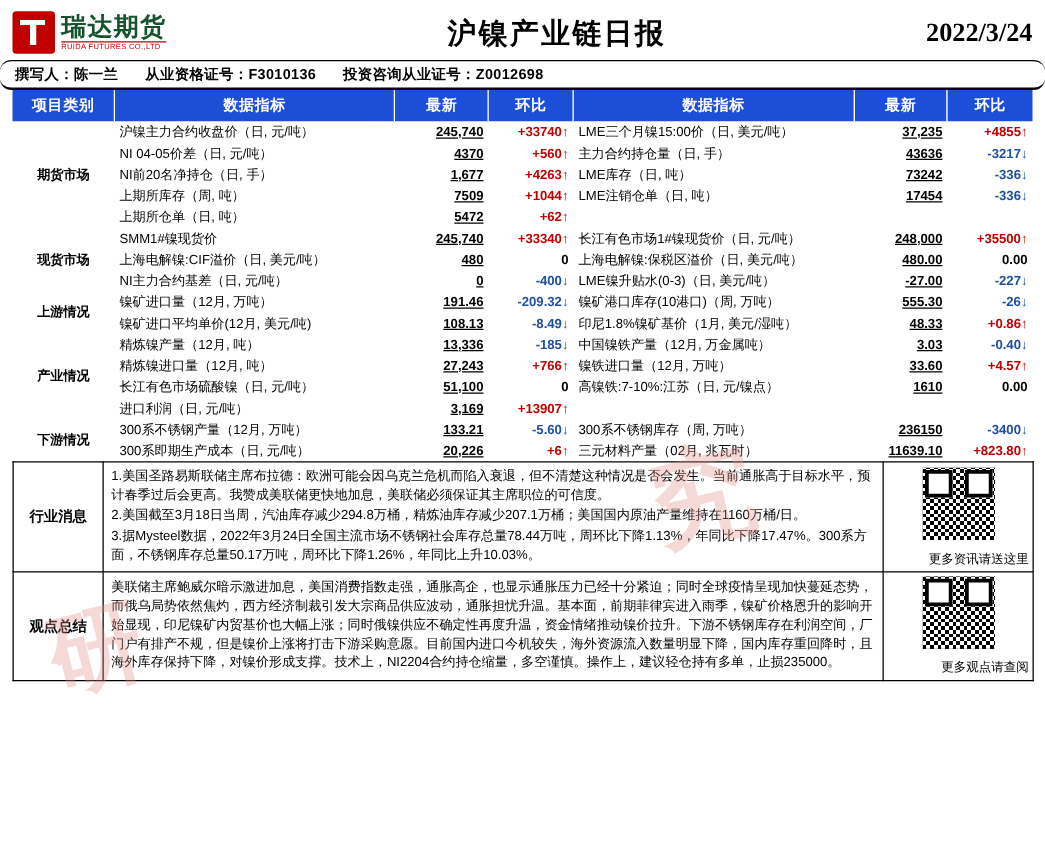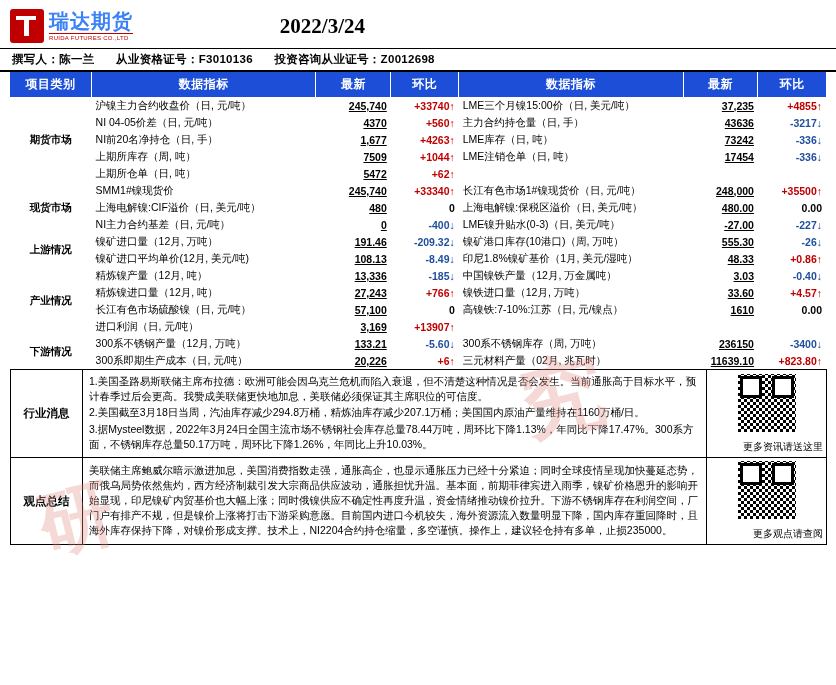--- a/index.html
+++ b/index.html
@@ -31,21 +31,21 @@
   .logo-mark:before {
     content: ""; position: absolute; left: 6px; top: 7px;
     width: 20px; height: 4px; background: #fff;
   }
   .logo-mark:after {
     content: ""; position: absolute; left: 14px; top: 7px;
     width: 5px; height: 20px; background: #fff;
   }
   .logo-text { line-height: 1.05; }
   .logo-cn {
-    font-size: 20px; font-weight: bold; color: #3b82f6;
+    font-size: 20px; font-weight: bold; color: #14532d;
     letter-spacing: 1px; font-family: "DejaVu Sans", sans-serif;
   }
   .logo-en {
     font-size: 6px; color: #c00000; letter-spacing: .3px;
     border-top: 1px solid #c00000; padding-top: 1px; margin-top: 1px;
   }
   .title-main {
     flex: 1; text-align: center;
     font-size: 23px; font-weight: bold; letter-spacing: 2px;
     font-family: "DejaVu Sans", sans-serif;
@@ -56,20 +56,21 @@
     font-family: Liberation Serif, serif;
   }
 
   .byline {
     border-top: 1px solid #000;
     border-bottom: 2px solid #000;
     padding: 3px 12px;
     font-size: 11.5px;
     font-weight: bold;
     letter-spacing: .3px;
+    border-radius: 9px;
   }
   .byline span { margin-right: 18px; }
 
   
   table.main {
     width: 816px;
     margin: 0 10px;
     border-collapse: collapse;
     table-layout: fixed;
   }
@@ -185,20 +186,21 @@
 <div class="page">
 
   <div class="header">
     <div class="logo-wrap">
       <div class="logo-mark"></div>
       <div class="logo-text">
         <div class="logo-cn">瑞达期货</div>
         <div class="logo-en">RUIDA FUTURES CO.,LTD</div>
       </div>
     </div>
+    <div class="title-main">沪镍产业链日报</div>
     <div class="title-date">2022/3/24</div>
   </div>
 
   <div class="byline">
     <span>撰写人：陈一兰</span>
     <span>从业资格证号：F3010136</span>
     <span>投资咨询从业证号：Z0012698</span>
   </div>
 
   <table class="main">
@@ -318,21 +320,21 @@
         <tr>
           <td class="nm">精炼镍进口量（12月, 吨）</td>
           <td class="val">27,243</td>
           <td class="chg up">+766↑</td>
           <td class="nm mid">镍铁进口量（12月, 万吨）</td>
           <td class="val">33.60</td>
           <td class="chg up">+4.57↑</td>
         </tr>
         <tr>
           <td class="nm">长江有色市场硫酸镍（日, 元/吨）</td>
-          <td class="val">57,100</td>
+          <td class="val">51,100</td>
           <td class="chg flat">0</td>
           <td class="nm mid">高镍铁:7-10%:江苏（日, 元/镍点）</td>
           <td class="val">1610</td>
           <td class="chg flat">0.00</td>
         </tr>
         <tr class="sect-last">
           <td class="nm">进口利润（日, 元/吨）</td>
           <td class="val">3,169</td>
           <td class="chg up">+13907↑</td>
           <td class="nm mid"></td>

